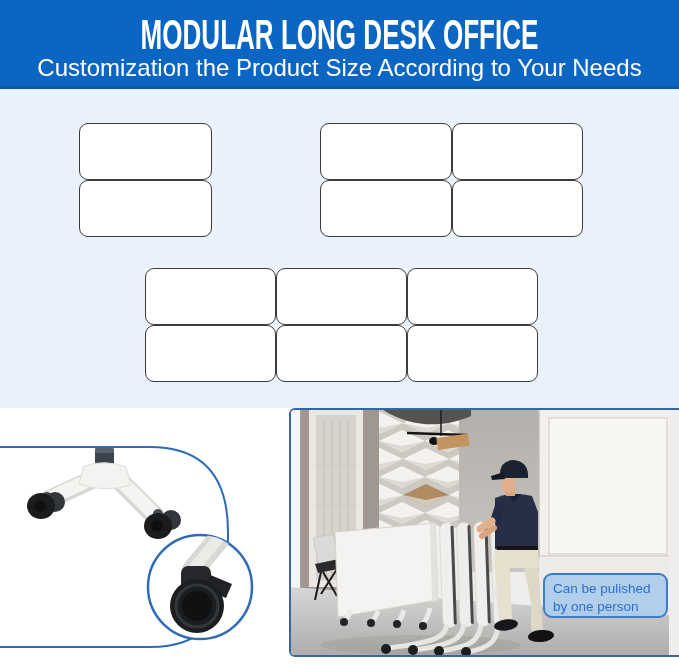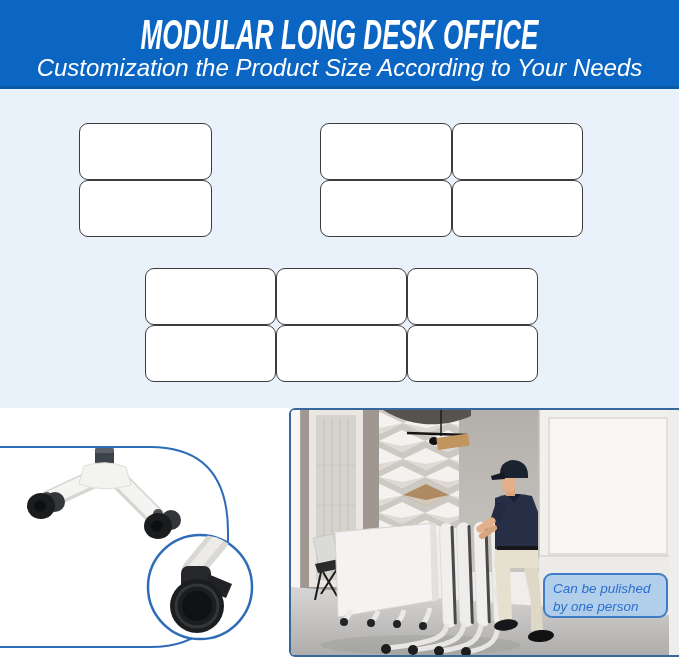--- a/index.html
+++ b/index.html
@@ -1,16 +1,16 @@
 <!DOCTYPE html>
 <html><head>
 <meta charset="utf-8">
 <style>
   html,body{margin:0;padding:0;background:#ffffff;font-family:"Liberation Sans",sans-serif;}
-  #page{position:relative;width:679px;height:664px;background:#c4b5fd;overflow:hidden;font-style:italic;}
+  #page{position:relative;width:679px;height:664px;background:#c4b5fd;overflow:hidden;}
 
   
   .header{position:absolute;left:0;top:0;width:679px;height:86px;background:#0b66c3;border-bottom:3px solid #0a58a8;}
   .title{position:absolute;left:0;top:11px;width:679px;text-align:center;color:#fff;
          font-size:42px;font-weight:900;letter-spacing:0px;white-space:nowrap;
          transform:scaleX(0.62);transform-origin:center;}
   .subtitle{position:absolute;left:0;top:54px;width:679px;text-align:center;color:#fff;
          font-size:24px;font-weight:400;white-space:nowrap;}
 
   

